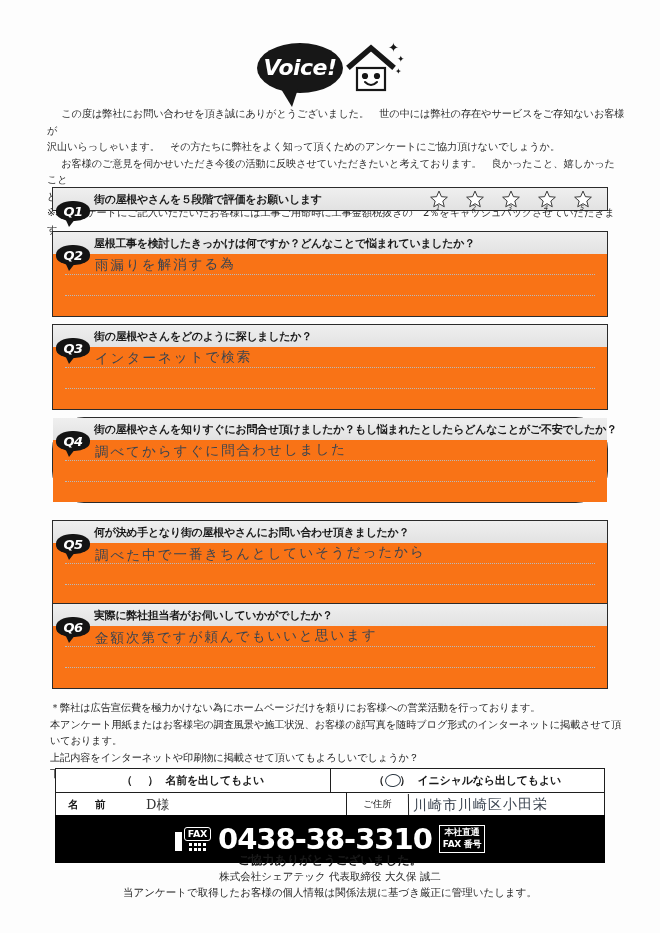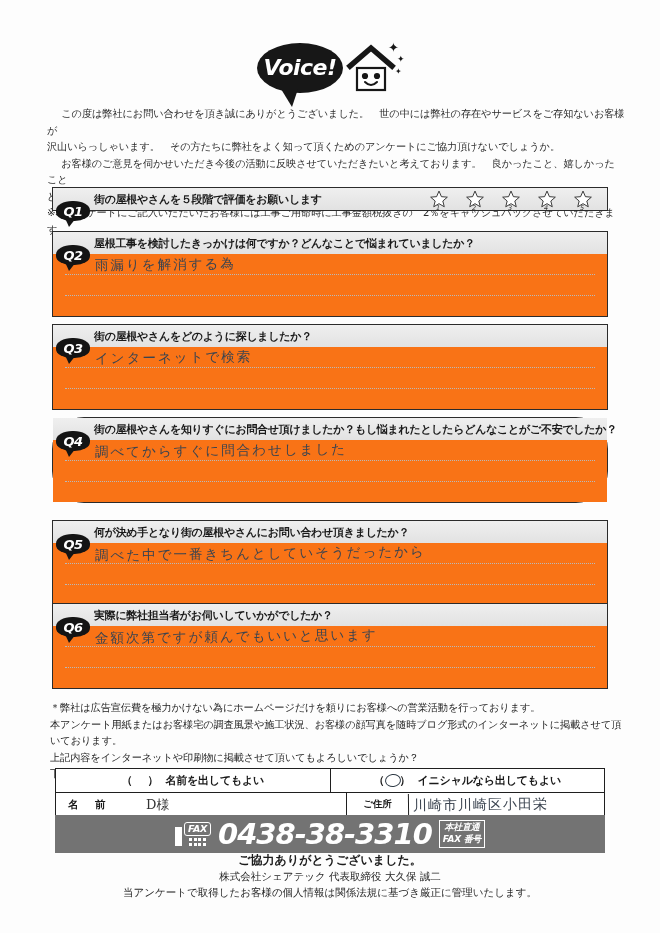--- a/index.html
+++ b/index.html
@@ -264,45 +264,44 @@
   .val-name {
     width: 218px;
     font-family: "DejaVu Serif", "Liberation Serif", serif;
     font-size: 13px;
     color: #333;
     padding-left: 18px;
   }
   .label-addr {
     width: 62px;
     justify-content: center;
-    font-weight: bold;
+    font-weight: normal;
     font-size: 9.5px;
   }
   .val-addr {
     flex: 1;
     font-family: "DejaVu Serif", "Liberation Serif", serif;
     font-size: 14px;
     color: #3b4450;
     letter-spacing: 1px;
     padding-left: 4px;
     transform: rotate(-0.6deg);
   }
 
   
   .faxbar {
     position: absolute;
     left: 55px; top: 815px;
     width: 550px;
-    height: 38px;
-    background: #737373;
+    height: 48px;
+    background: #000000;
     display: flex;
     align-items: center;
     justify-content: center;
     gap: 7px;
-    font-style: italic;
   }
   .fax-machine {
     display: flex;
     align-items: flex-end;
     gap: 2px;
   }
   .fax-tab {
     width: 7px; height: 19px;
     background: #ffffff;
   }

